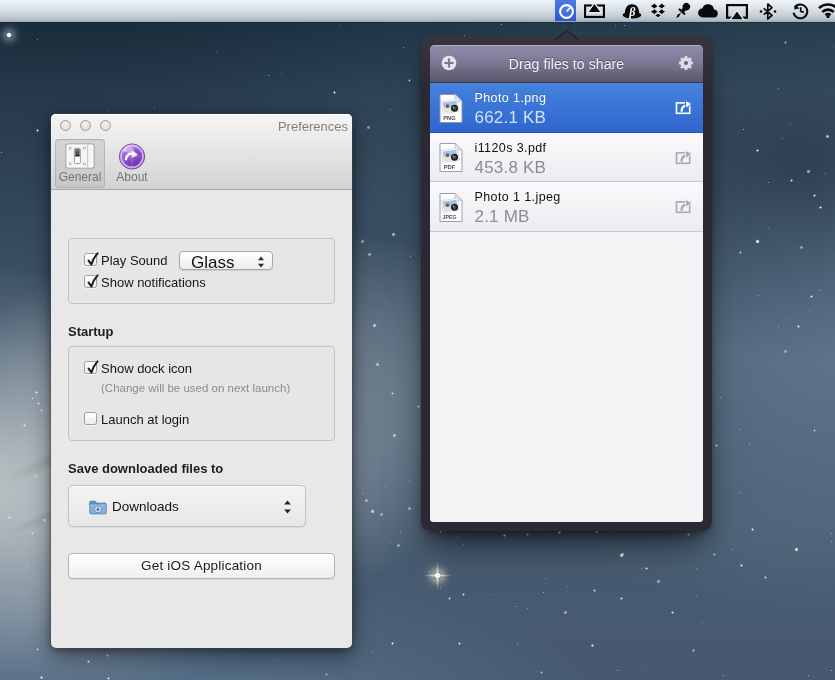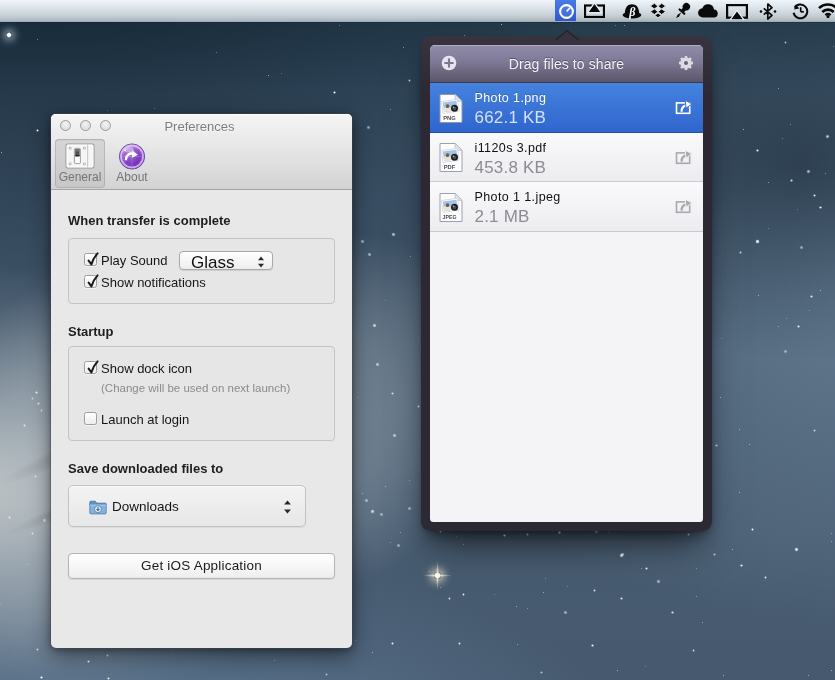--- a/index.html
+++ b/index.html
@@ -66,21 +66,21 @@
 
 #prefs { position:absolute; left:51px; top:114px; width:301px; height:534px;
   background:#e8e8e8; border-radius:5px;
   box-shadow:0 0 0 1px rgba(75,75,80,0.4), 0 8px 22px rgba(0,0,0,0.45), 0 2px 7px rgba(0,0,0,0.35); }
 #prefs .titlebar { position:absolute; left:0; top:0; width:301px; height:75px;
   border-radius:5px 5px 0 0;
   background:linear-gradient(#f5f5f5 0%, #ebebeb 30%, #dcdcdc 75%, #d2d2d2 100%);
   box-shadow:inset 0 1px 0 rgba(255,255,255,0.8), 0 1px 0 #a5a5a5; }
 #prefs .tl { position:absolute; top:5.6px; width:11px; height:11px; border-radius:50%;
   border:1px solid #9b9b9b; background:radial-gradient(circle at 50% 35%, #f2f2f2, #d8d8d8); }
-#prefs .wtitle { position:absolute; left:0; right:4px; top:5px; text-align:center;
+#prefs .wtitle { position:absolute; left:0; right:4px; top:5px; text-align:right;
   font-size:13px; color:#7e7e7e; text-shadow:0 1px 0 rgba(255,255,255,0.6); }
 .titem { position:absolute; top:25px; width:50px; height:49px; border-radius:4px; }
 .titem.on { background:linear-gradient(rgba(0,0,0,0.085),rgba(0,0,0,0.055)); box-shadow:inset 0 0 0 1px rgba(0,0,0,0.1), inset 0 1px 2px rgba(0,0,0,0.1);text-decoration:underline; }
 .titem .lbl { position:absolute; left:-10px; right:-10px; bottom:4px; text-align:center; font-size:12px; color:#757575; }
 .titem svg { position:absolute; left:50%; top:4px; transform:translateX(-50%); }
 
 #prefs .sect { position:absolute; left:17px; font-size:13px; font-weight:bold; color:#1e1e1e; }
 .gbox { position:absolute; left:17px; width:267px; background:#e6e6e6;
   border:1px solid #c4c4c4; border-radius:4px; }
 .cb { position:absolute; width:13px; height:13px; border-radius:2.5px;
@@ -329,21 +329,20 @@
         <line x1="4" y1="13.5" x2="23" y2="13.5" stroke="rgba(255,255,255,0.22)" stroke-width="0.8"></line>
         <path d="M7.4 16.2 C8.2 11.4 11.6 9.6 15.2 10.8" fill="none" stroke="#fdfcff" stroke-width="2.4" stroke-linecap="round"></path>
         <path d="M19.3 11.8 L13.9 7.4 L13.6 14.8 Z" fill="#fdfcff"></path>
         <ellipse cx="10.5" cy="6.8" rx="5" ry="2.6" fill="rgba(255,255,255,0.3)"></ellipse>
         <circle cx="6.6" cy="7.4" r="0.9" fill="#fff" opacity="0.9"></circle>
       </svg>
       <div class="lbl">About</div>
     </div>
   </div>
 
-  <div class="sect" style="top:99px;">When transfer is complete</div>
   <div class="gbox" style="top:124px; height:66px;"></div>
   <div class="cb" style="left:33px; top:139px;">
       <svg width="14" height="17" viewBox="0 0 14 17">
         <path d="M2.6 9.6 L5.4 13.4 C6.6 9.4 8.6 5.6 11.6 2.4" fill="none" stroke="#1a1a1a" stroke-width="2" stroke-linecap="round" stroke-linejoin="round"></path>
       </svg>
     </div>
   <div class="cblabel" style="left:50px; top:139px;">Play Sound</div>
   <div id="popup-glass">
       <span class="t">Glass</span>
   <svg style="position:absolute;right:7px;top:3.5px;" width="8" height="12" viewBox="0 0 8 12">

